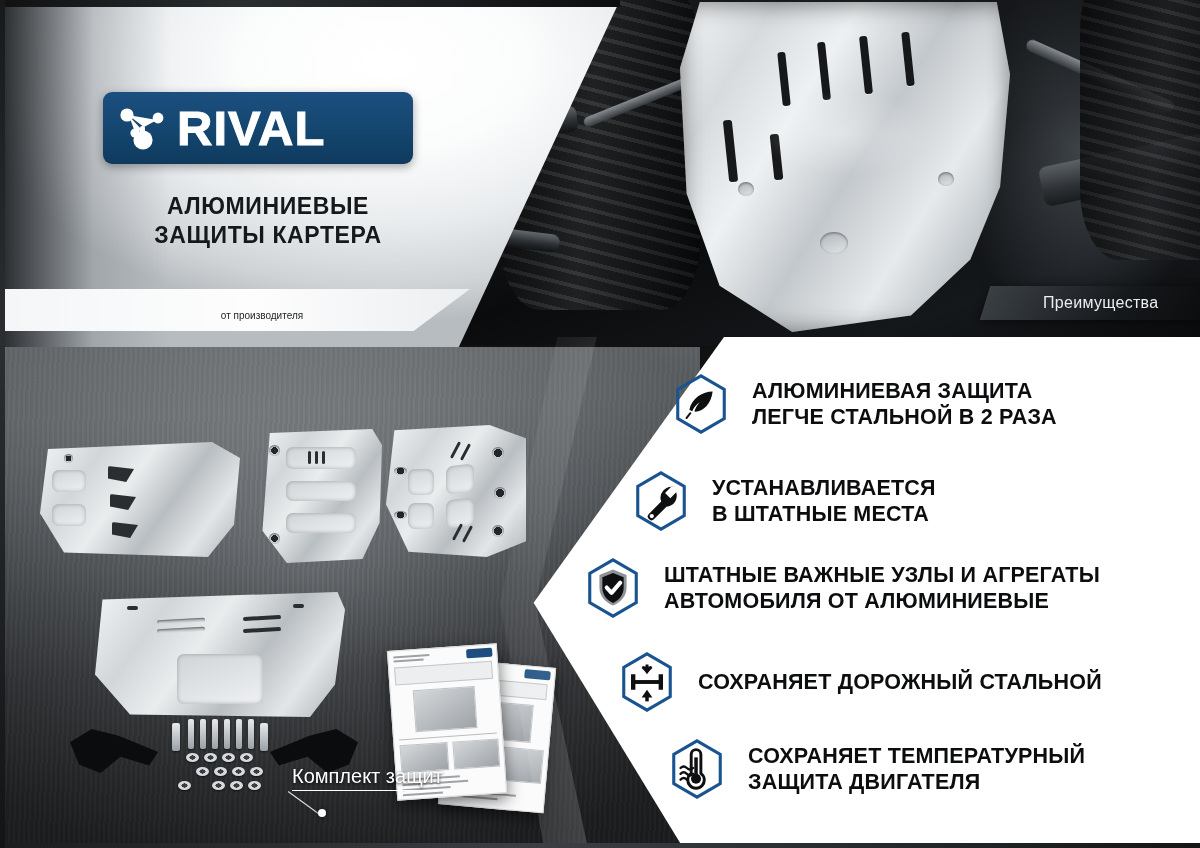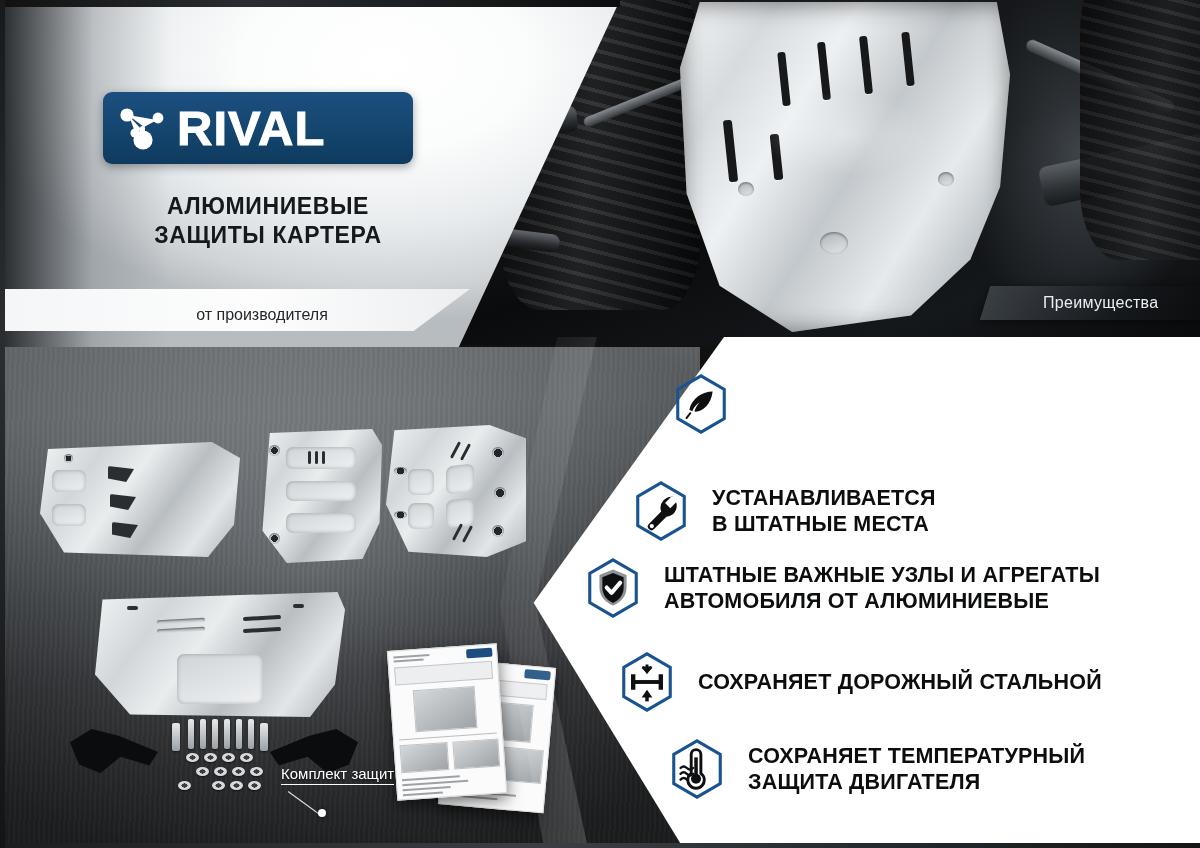--- a/index.html
+++ b/index.html
@@ -83,21 +83,21 @@
   .header-title{
     position:absolute; left:103px; top:192px; width:330px; text-align:center;
     color:#16191c; font-weight:bold; font-size:23px; line-height:1.28; letter-spacing:.6px;
   }
   .header-sub-bar{
     position:absolute; left:0; top:289px; width:470px; height:42px;
     background:linear-gradient(90deg,#f4f6f7,#fdfdfd 55%,#eceef0);
     clip-path:polygon(0% 0%, 100% 0%, 88% 100%, 0% 100%);
     display:flex; align-items:center; justify-content:center;
   }
-  .header-sub{ color:#23272b; font-size:16px; padding-left:54px;margin-top:10px; }
+  .header-sub{ color:#23272b; font-size:10px; padding-left:54px;margin-top:10px; }
 
   
   .adv-ribbon{
     position:absolute; left:985px; top:286px; width:232px; height:34px;
     background:linear-gradient(100deg, rgba(70,76,82,.75), rgba(22,25,28,.92) 60%, rgba(10,11,12,.95));
     transform:skewX(-17deg);
     display:flex; align-items:center; justify-content:center;
     box-shadow:0 2px 8px rgba(0,0,0,.5);
   }
   .adv-ribbon span{ transform:skewX(17deg); color:#e9eef2; font-size:16px; letter-spacing:.3px; }
@@ -144,22 +144,22 @@
     position:absolute; background:#fbfbfb; box-shadow:0 6px 16px rgba(0,0,0,.55);
     border:1px solid #d8dadc; overflow:hidden;
   }
   .sheet .s-logo{ position:absolute; right:4px; top:3px; width:26px; height:9px; background:#1c4f80; border-radius:2px; }
   .sheet .s-line{ position:absolute; height:1px; background:#b9bcbf; }
   .sheet .s-box{ position:absolute; border:1px solid #c4c7ca; background:#eceef0; }
   .sheet .s-img{ position:absolute; background:linear-gradient(150deg,#d4d8db,#9ea3a7); border:1px solid #bfc3c6; }
   .sheet .s-txt{ position:absolute; height:1.5px; background:#9ea2a6; }
 
   
-  .callout{ position:absolute; color:#fff; font-size:15px; white-space:nowrap;
-            text-shadow:0 1px 3px rgba(0,0,0,.8); }
+  .callout{ position:absolute; color:#fff; font-size:20px; white-space:nowrap;
+            text-shadow:0 1px 3px rgba(0,0,0,.8);margin-left:11px; }
   .callout.u{ border-bottom:1.5px solid #fff; padding-bottom:2px; }
   .leader{ position:absolute; background:#e8ebed; height:1.2px; transform-origin:0 50%; opacity:.95; }
   .leader-dot{ position:absolute; width:8px; height:8px; border-radius:50%; background:#fff;
                box-shadow:0 0 4px rgba(0,0,0,.6); }
 
   
   .features-panel{
     position:absolute; left:520px; top:337px; width:680px; height:511px;
     background:#ffffff;
     clip-path:polygon(30% 0%, 100% 0%, 100% 100%, 24% 100%, 2% 52%);
@@ -171,21 +171,21 @@
     clip-path:polygon(26% 0%, 44% 0%, 16% 52%, 40% 100%, 20% 100%, 0% 52%);
     pointer-events:none; opacity:.55;
   }
   .feature{
     position:absolute; display:flex; align-items:center; gap:20px;
   }
   .hexicon{ width:62px; height:62px; flex:0 0 auto; }
   .ftext{ color:#0c0d0f; font-weight:bold; font-size:21.5px; line-height:1.22; letter-spacing:.2px; }
 
   .f1{ left:670px; top:373px; }
-  .f2{ left:630px; top:480px; }
+  .f2{ left:630px; top:470px; }
   .f3{ left:582px; top:557px; }
   .f4{ left:616px; top:651px; }
   .f5{ left:666px; top:738px; }
 
   .bottom-edge{ position:absolute; left:0; bottom:0; width:1200px; height:5px;
                 background:linear-gradient(90deg,#1b1e20,#3b3f43 45%,#141617); }
   .left-edge{ position:absolute; left:0; top:0; width:5px; height:848px;
               background:linear-gradient(180deg,#17191b,#2b2e31 40%,#121415); }
 </style>
 </head>
@@ -368,20 +368,24 @@
   <div class="panel-bevel"></div>
 
   <div class="feature f1">
     <span class="hexicon">
       <svg viewBox="0 0 64 64" width="62" height="62" aria-hidden="true">
         <polygon points="32,3 56,17 56,47 32,61 8,47 8,17" fill="none" stroke="#1a5490" stroke-width="3.2"></polygon>
         <path d="M44 19c-10 0-22 7-24 19 0 0 1.5 1 3 1.4 1.4-3.6 4.2-7 7.8-9.2-2.6 2.6-4.6 5.8-5.6 9.6 7.6 1 17.6-7.6 18.8-20.8z" fill="#0e0f11"></path>
         <path d="M21 41.5 L17 46.5" stroke="#0e0f11" stroke-width="2" stroke-linecap="round"></path>
       </svg>
     </span>
+    <span class="ftext">
+      <div>АЛЮМИНИЕВАЯ ЗАЩИТА</div>
+      <div>ЛЕГЧЕ СТАЛЬНОЙ В 2 РАЗА</div>
+    </span>
   </div>
 
   <div class="feature f2">
     <span class="hexicon">
       <svg viewBox="0 0 64 64" width="62" height="62" aria-hidden="true">
         <polygon points="32,3 56,17 56,47 32,61 8,47 8,17" fill="none" stroke="#1a5490" stroke-width="3.2"></polygon>
         <path d="M45.5 17.5a11.5 11.5 0 0 0-13.3 15.1L19.5 45.3a3.8 3.8 0 0 0 5.4 5.4l12.7-12.7A11.5 11.5 0 0 0 47.7 23l-6.1 6.1-5.4-5.4 6.1-6.1a11.6 11.6 0 0 0 3.2-.1z" fill="#0e0f11"></path>
         <circle cx="22.5" cy="47.5" r="2.2" fill="#ffffff"></circle>
       </svg>
     </span>

